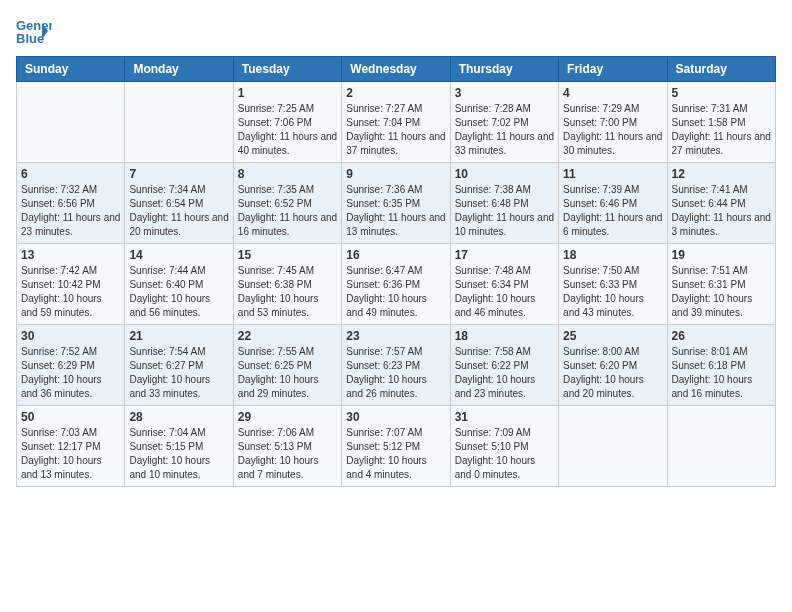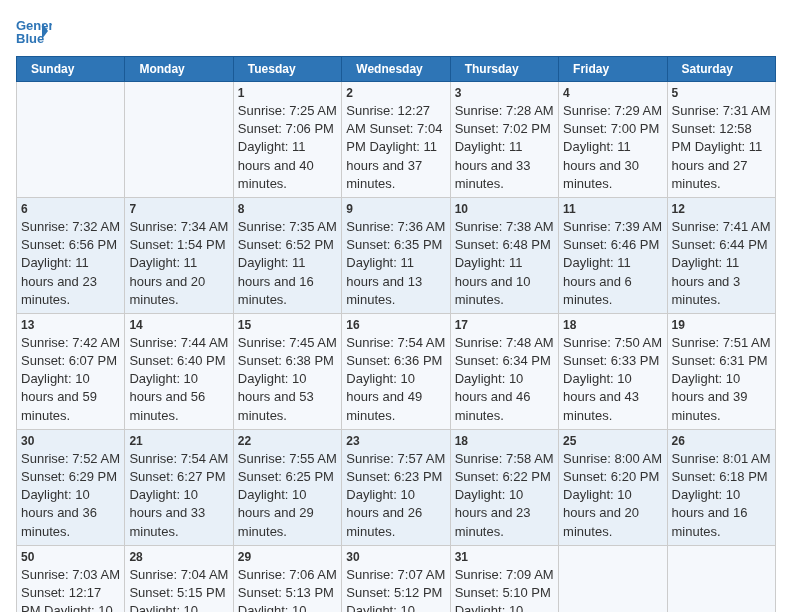--- a/index.html
+++ b/index.html
@@ -38,21 +38,21 @@
       color: #555;
     }
     .calendar {
       width: 100%;
       border-collapse: collapse;
       font-size: 10.5px;
     }
     .calendar thead tr th {
       background-color: #2e75b6;
       color: #fff;
-      padding: 5px 14px;
+      padding: 5px 8px;
       text-align: left;
       font-size: 12px;
       font-weight: bold;
       border: 1px solid #1a5a96;
     }
     .calendar tbody tr td {
       border: 1px solid #ccc;
       vertical-align: top;
       padding: 4px;
       width: calc(100% / 7);
@@ -64,21 +64,21 @@
     }
     .calendar tbody tr:nth-child(even) td {
       background-color: #e8f0f8;
     }
     .day-number {
       font-weight: bold;
       font-size: 12px;
       margin-bottom: 2px;
     }
     .day-detail {
-      font-size: 13px;
+      font-size: 10px;
       color: #333;
       line-height: 1.4;
     }
     .empty-cell {
       background-color: #f5f8fc;
     }
   </style>
 </head>
 <body>
 
@@ -117,54 +117,54 @@
         <td class="empty-cell"></td>
         <td class="empty-cell"></td>
         <td>
           <div class="day-number">1</div>
           <div class="day-detail">Sunrise: 7:25 AM
 Sunset: 7:06 PM
 Daylight: 11 hours and 40 minutes.</div>
         </td>
         <td>
           <div class="day-number">2</div>
-          <div class="day-detail">Sunrise: 12:27 AM
+          <div class="day-detail">Sunrise: 7:27 AM
 Sunset: 7:04 PM
 Daylight: 11 hours and 37 minutes.</div>
         </td>
         <td>
           <div class="day-number">3</div>
           <div class="day-detail">Sunrise: 7:28 AM
 Sunset: 7:02 PM
 Daylight: 11 hours and 33 minutes.</div>
         </td>
         <td>
           <div class="day-number">4</div>
           <div class="day-detail">Sunrise: 7:29 AM
 Sunset: 7:00 PM
 Daylight: 11 hours and 30 minutes.</div>
         </td>
         <td>
           <div class="day-number">5</div>
           <div class="day-detail">Sunrise: 7:31 AM
-Sunset: 12:58 PM
+Sunset: 1:58 PM
 Daylight: 11 hours and 27 minutes.</div>
         </td>
       </tr>
       <tr>
         <td>
           <div class="day-number">6</div>
           <div class="day-detail">Sunrise: 7:32 AM
 Sunset: 6:56 PM
 Daylight: 11 hours and 23 minutes.</div>
         </td>
         <td>
           <div class="day-number">7</div>
           <div class="day-detail">Sunrise: 7:34 AM
-Sunset: 1:54 PM
+Sunset: 6:54 PM
 Daylight: 11 hours and 20 minutes.</div>
         </td>
         <td>
           <div class="day-number">8</div>
           <div class="day-detail">Sunrise: 7:35 AM
 Sunset: 6:52 PM
 Daylight: 11 hours and 16 minutes.</div>
         </td>
         <td>
           <div class="day-number">9</div>
@@ -188,38 +188,38 @@
           <div class="day-number">12</div>
           <div class="day-detail">Sunrise: 7:41 AM
 Sunset: 6:44 PM
 Daylight: 11 hours and 3 minutes.</div>
         </td>
       </tr>
       <tr>
         <td>
           <div class="day-number">13</div>
           <div class="day-detail">Sunrise: 7:42 AM
-Sunset: 6:07 PM
+Sunset: 10:42 PM
 Daylight: 10 hours and 59 minutes.</div>
         </td>
         <td>
           <div class="day-number">14</div>
           <div class="day-detail">Sunrise: 7:44 AM
 Sunset: 6:40 PM
 Daylight: 10 hours and 56 minutes.</div>
         </td>
         <td>
           <div class="day-number">15</div>
           <div class="day-detail">Sunrise: 7:45 AM
 Sunset: 6:38 PM
 Daylight: 10 hours and 53 minutes.</div>
         </td>
         <td>
           <div class="day-number">16</div>
-          <div class="day-detail">Sunrise: 7:54 AM
+          <div class="day-detail">Sunrise: 6:47 AM
 Sunset: 6:36 PM
 Daylight: 10 hours and 49 minutes.</div>
         </td>
         <td>
           <div class="day-number">17</div>
           <div class="day-detail">Sunrise: 7:48 AM
 Sunset: 6:34 PM
 Daylight: 10 hours and 46 minutes.</div>
         </td>
         <td>

